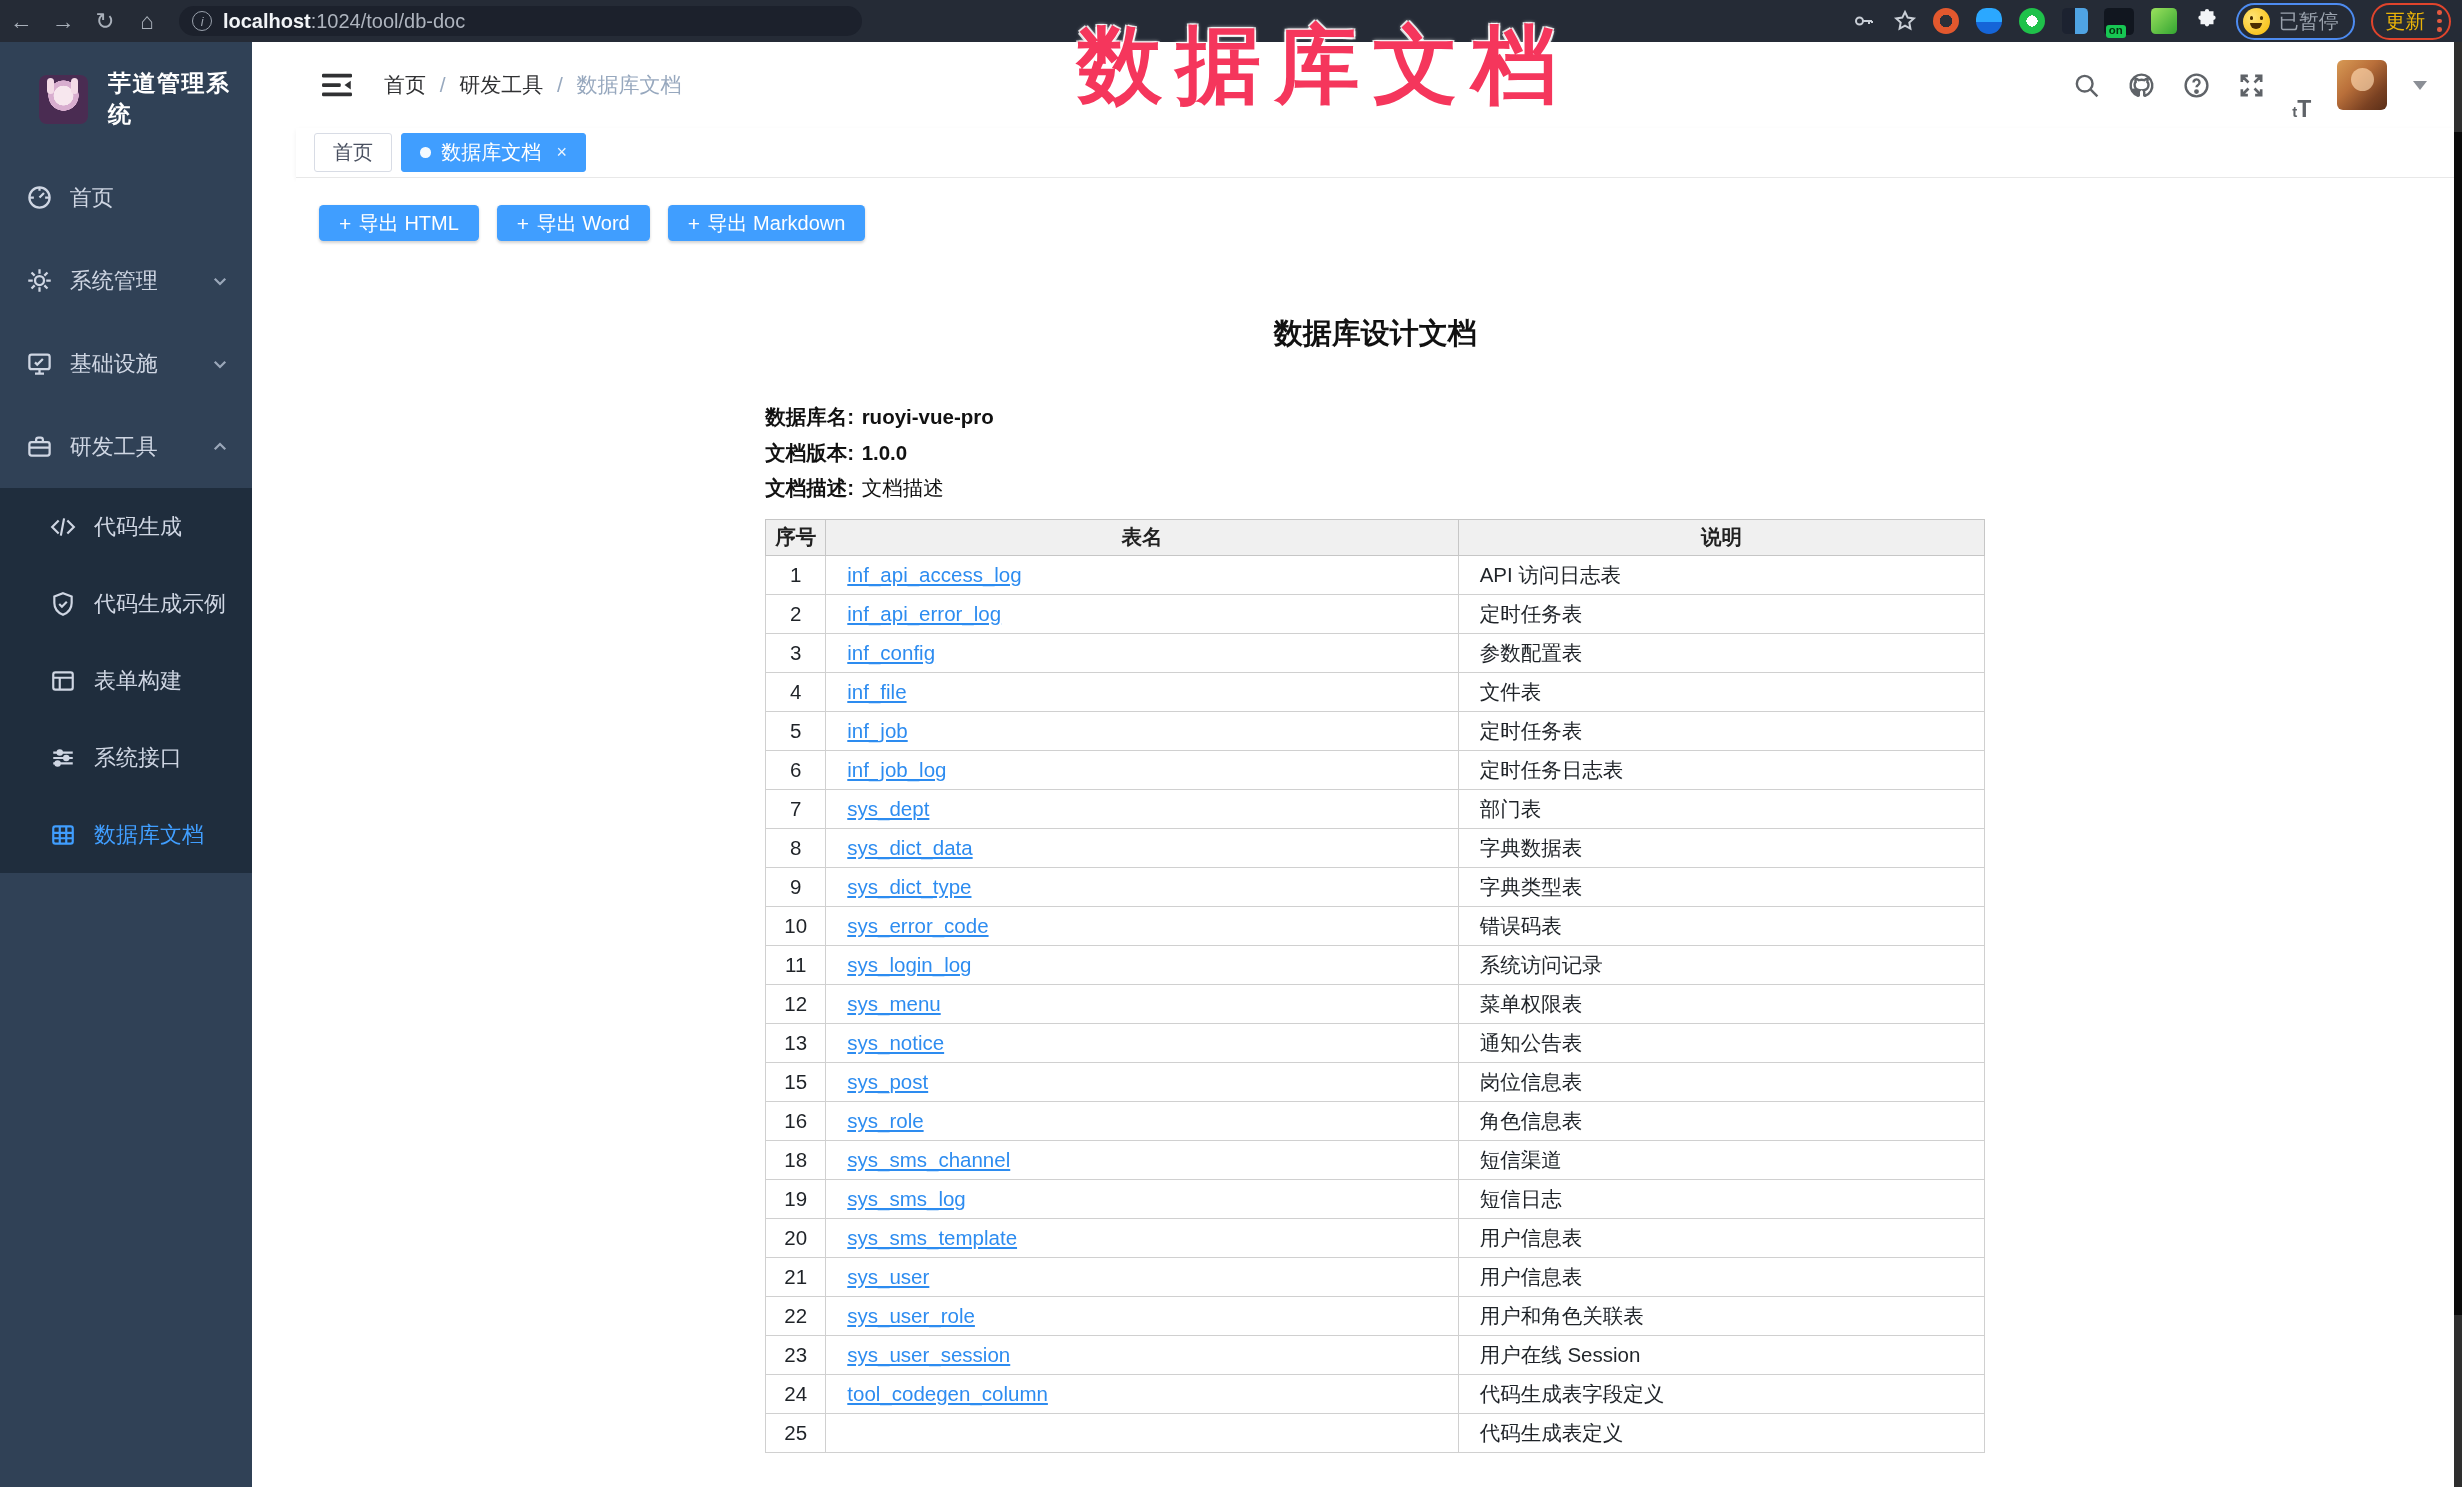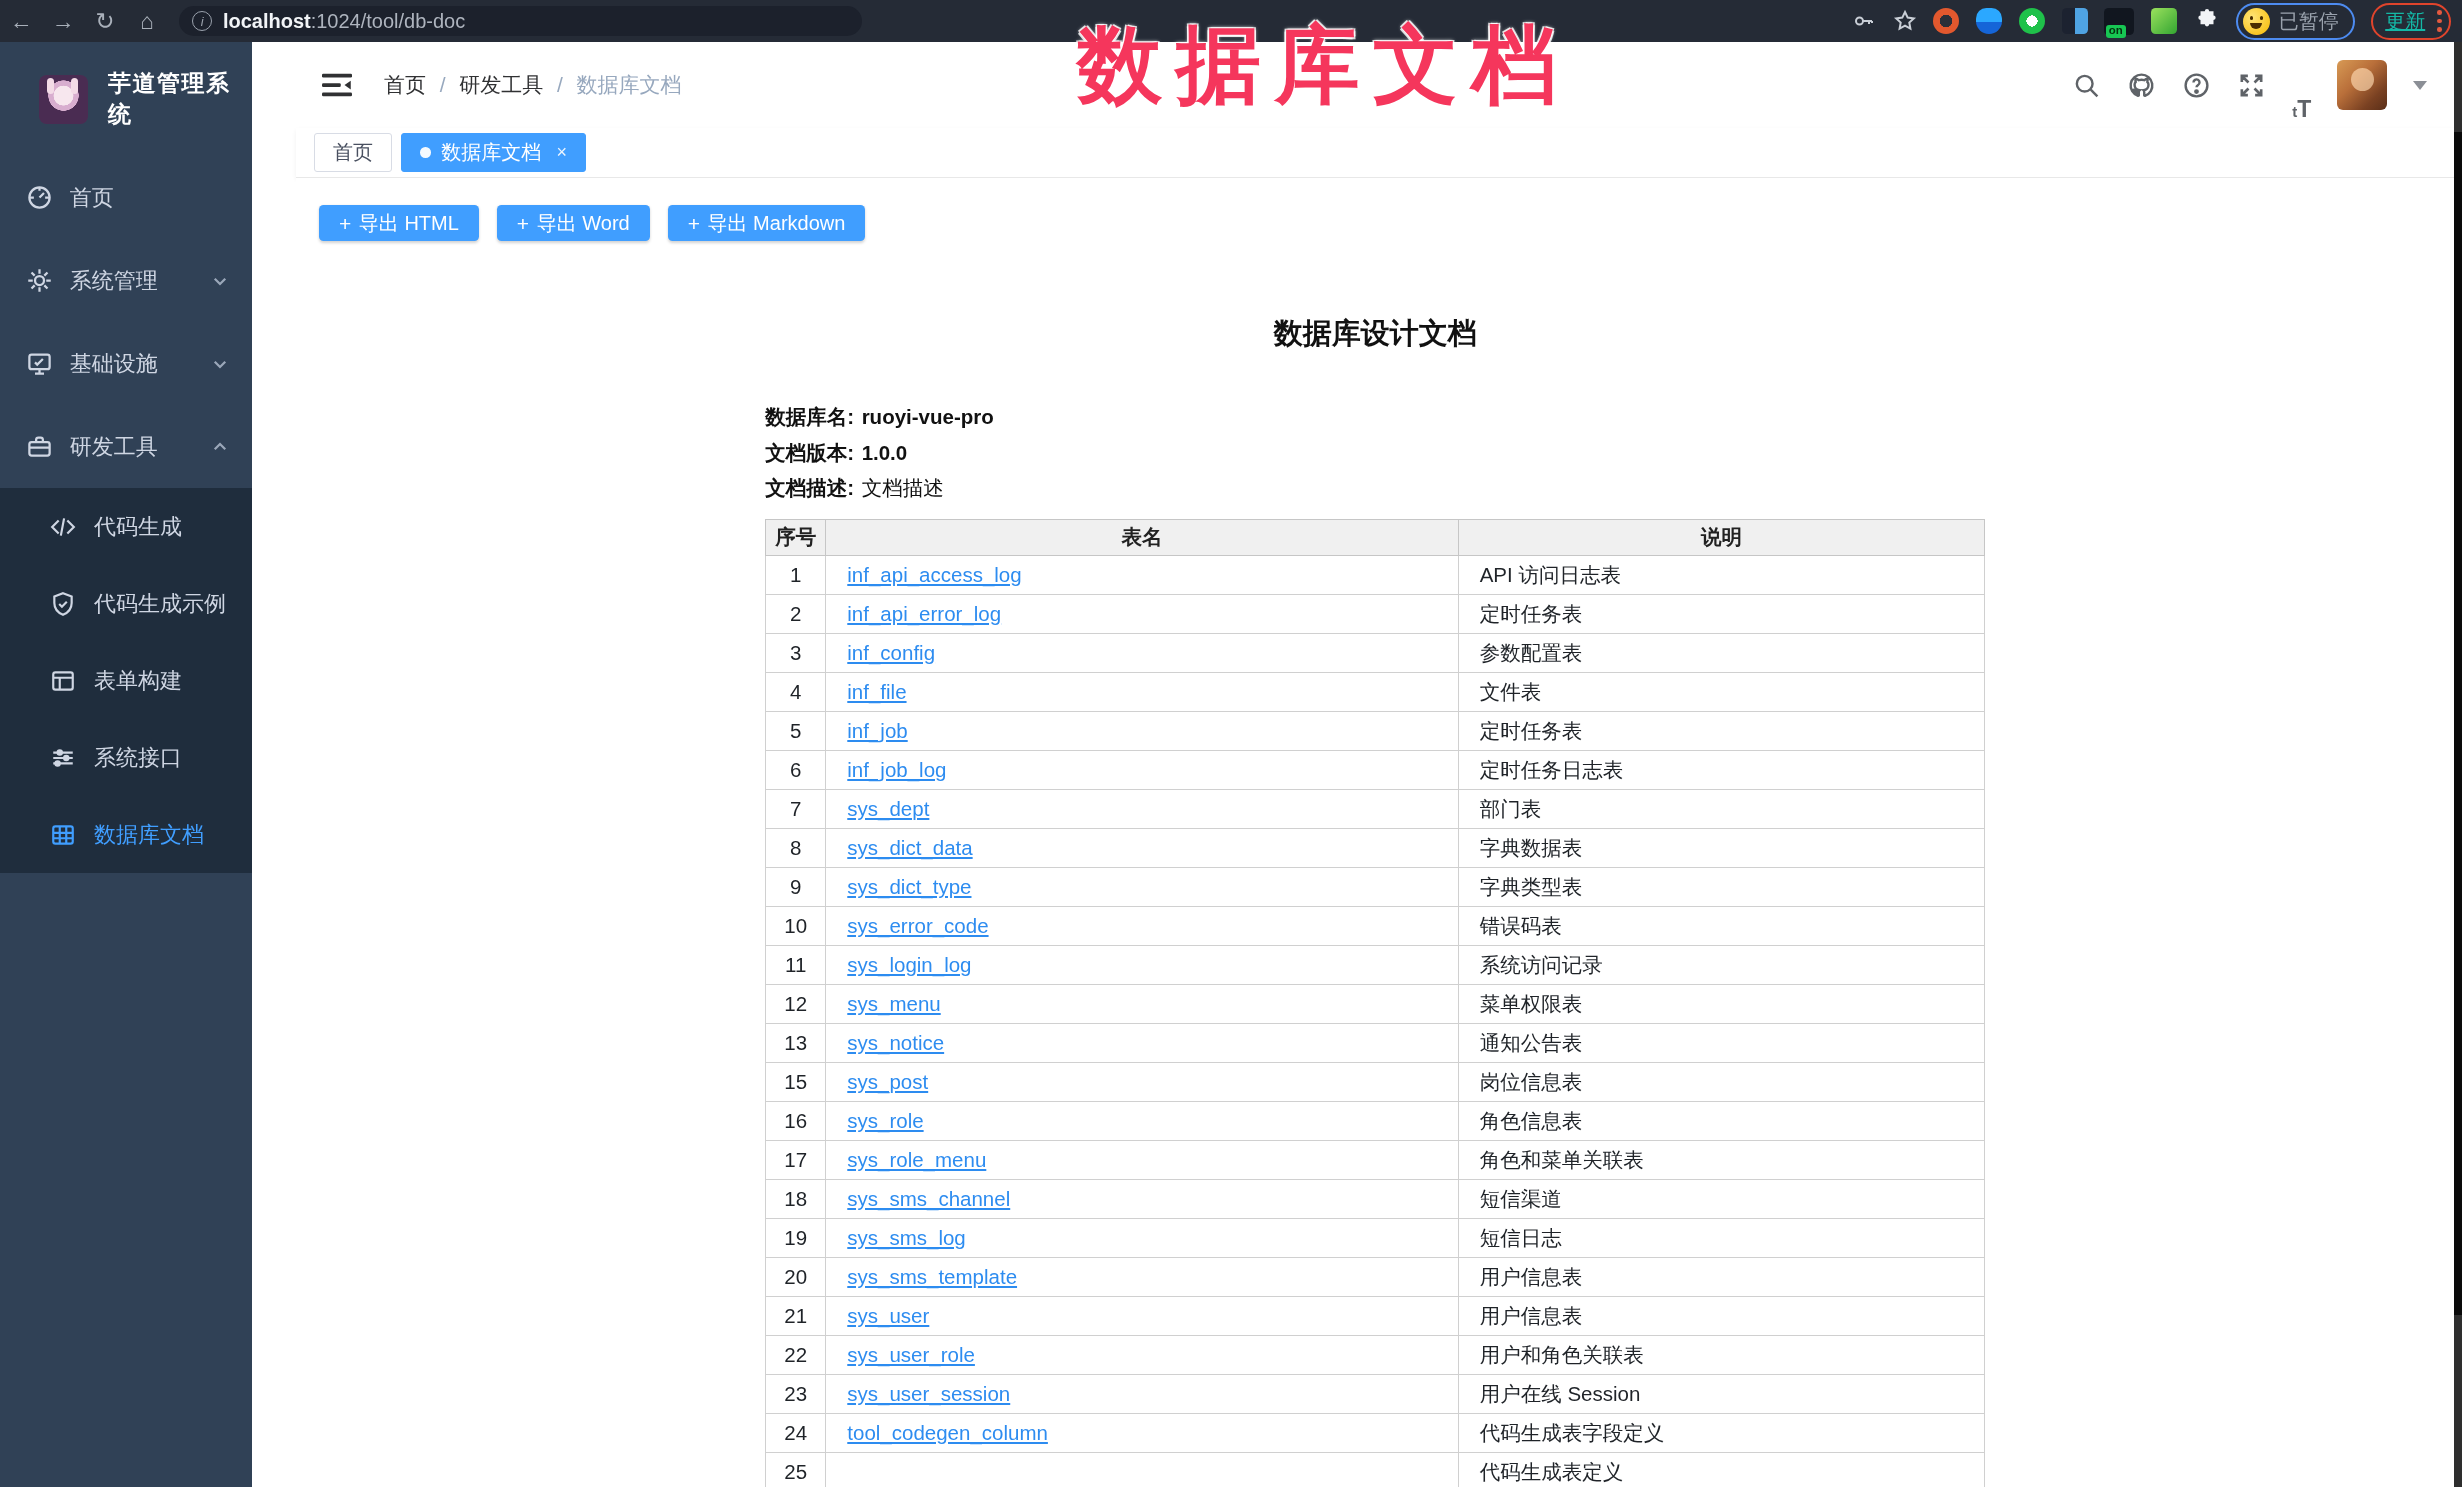--- a/index.html
+++ b/index.html
@@ -28,21 +28,21 @@
     font-size:11.4px;font-weight:bold;border-radius:3px;padding:0.8px 3px;line-height:1;}
   .paused-pill{display:flex;align-items:center;gap:9px;border:2.3px solid #4d8bf0;border-radius:21px;
     padding:3px 13.7px 3px 4.6px;}
   .emoji-face{width:27px;height:27px;border-radius:50%;background:radial-gradient(circle at 35% 35%,#ffe477,#f6b900);
     position:relative;}
   .emoji-face:before{content:"";position:absolute;left:6.8px;top:8.3px;width:3.8px;height:3.8px;border-radius:50%;
     background:#4a2d00;box-shadow:10px 0 0 #4a2d00;}
   .emoji-face:after{content:"";position:absolute;left:7.6px;top:15px;width:12px;height:6px;border-radius:0 0 7.6px 7.6px;background:#4a2d00;}
   .paused-label{font-size:20px;color:#9aa2ad;}
   .update-pill{display:flex;align-items:center;gap:12px;border:2.3px solid #e0442c;border-radius:21px;padding:3px 7.6px 3px 12px;}
-  .update-label{font-size:20px;color:#14b8a6;text-decoration:underline;}
+  .update-label{font-size:20px;color:#eab308;}
   .kebab{display:flex;flex-direction:column;gap:3.8px;}
   .kebab span{width:4.6px;height:4.6px;border-radius:50%;background:#e4593f;}
 
   
   .page-scrollbar{position:absolute;right:0;top:42px;width:7.6px;height:1445px;background:#2e2e2e;}
   .page-scrollbar .thumb{position:absolute;left:0;top:90px;width:7.6px;height:1183px;background:#0a0a0a;}
 
   
   .sidebar{position:absolute;left:0;top:42px;width:252px;height:1445px;background:var(--sidebar);color:#cfd6e3;}
   .logo-row{display:flex;align-items:center;height:114px;padding-left:39px;}
@@ -401,25 +401,20 @@
               <td class="c-no">15</td>
               <td class="c-name"><a href="#">sys_post</a></td>
               <td class="c-desc">岗位信息表</td>
             </tr>
             <tr>
               <td class="c-no">16</td>
               <td class="c-name"><a href="#">sys_role</a></td>
               <td class="c-desc">角色信息表</td>
             </tr>
             <tr>
-              <td class="c-no">17</td>
-              <td class="c-name"><a href="#">sys_role_menu</a></td>
-              <td class="c-desc">角色和菜单关联表</td>
-            </tr>
-            <tr>
               <td class="c-no">18</td>
               <td class="c-name"><a href="#">sys_sms_channel</a></td>
               <td class="c-desc">短信渠道</td>
             </tr>
             <tr>
               <td class="c-no">19</td>
               <td class="c-name"><a href="#">sys_sms_log</a></td>
               <td class="c-desc">短信日志</td>
             </tr>
             <tr>

